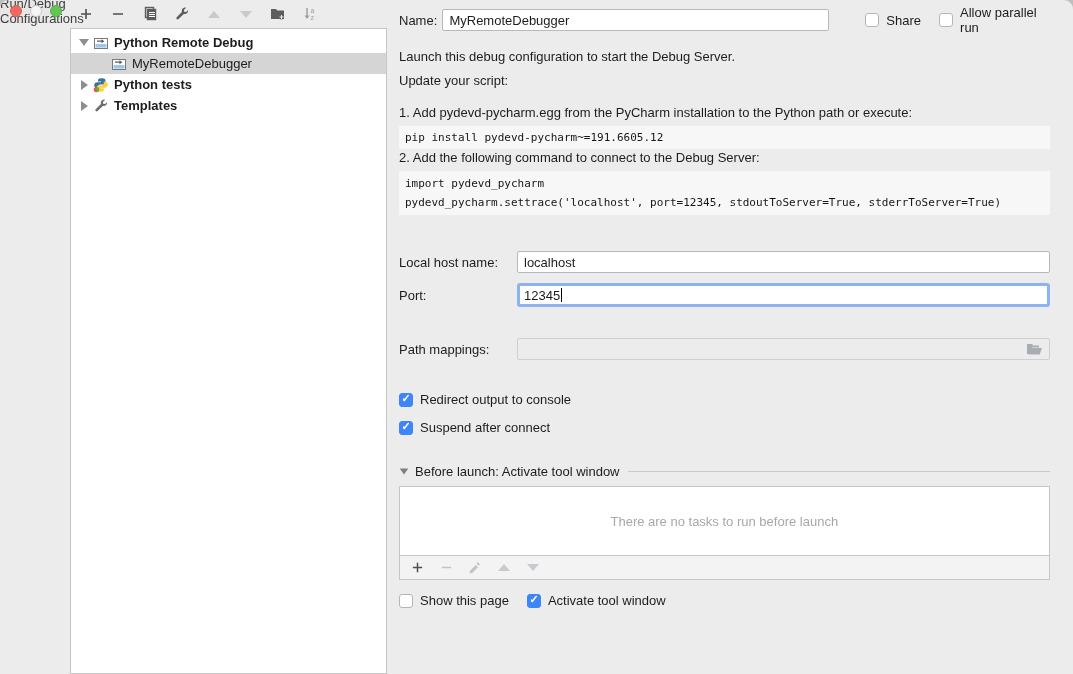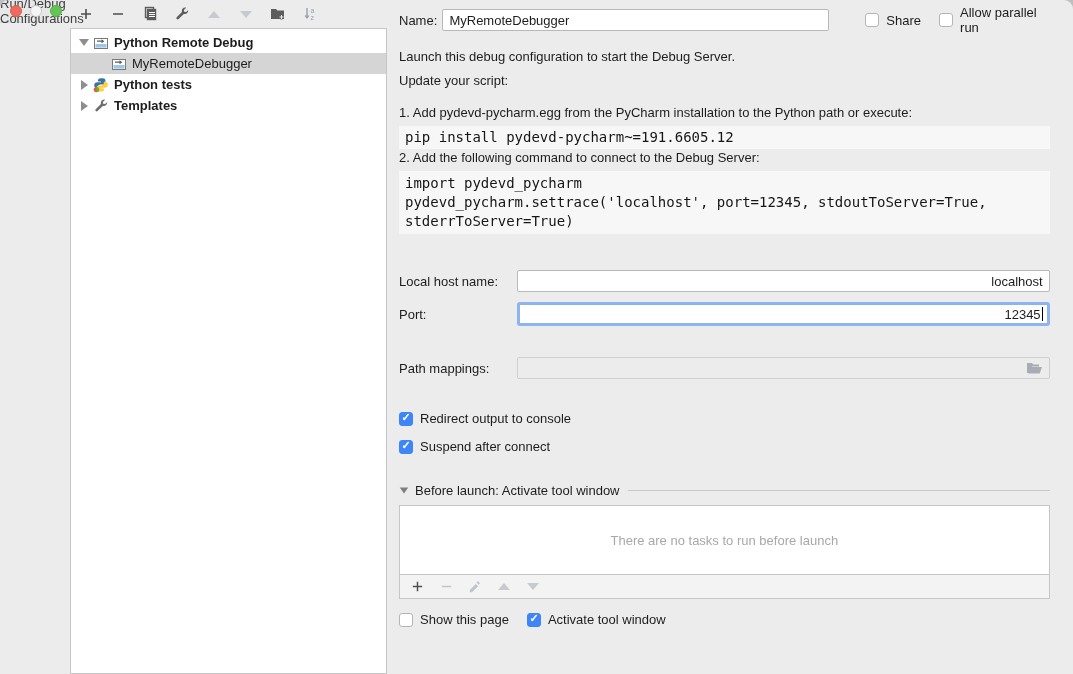--- a/index.html
+++ b/index.html
@@ -43,23 +43,23 @@
   .name-row .name-label{width:48px;}
   .name-field{width:412px;}
   .cb{width:14px;height:14px;flex:0 0 14px;border:1px solid #b5b5b5;border-radius:3px;background:#fff;
     box-sizing:border-box;position:relative;}
   .cb.checked{background:var(--accent,#3e86f7);border-color:var(--accent,#3e86f7);}
   .cb.checked::after{content:"✓";position:absolute;left:1.5px;top:-1.5px;color:#fff;font-size:11px;font-weight:bold;}
   .cb-label{margin-left:7px;}
   .txt{margin-top:0;}
   .t1{margin-top:11px;}
   .code{background:var(--code-bg,#f7f7f7);font-family:"DejaVu Sans Mono","Liberation Mono",monospace;
-    font-size:14px;color:#161616;padding:2px 6px;line-height:19px;}
+    font-size:11px;color:#161616;padding:2px 6px;line-height:19px;}
   .label-col{width:118px;flex:0 0 118px;}
-  .grow{flex:1;justify-content:flex-end;}
+  .grow{flex:1;}
   .port-field{border:3px solid #8db4f0;border-radius:3px;height:18px;padding:0 4px;}
   .caret{display:inline-block;width:1px;height:14px;background:#000;margin-left:1px;}
   .field.disabled{background:#ececec;border-color:#cfcfcf;}
   .before-header{display:flex;align-items:center;margin-top:29px;}
   .before-header .tri-d{border-top-color:#7f7f7f;transform:scale(.85);}
   .before-header .bh-label{margin-left:6px;}
   .hr{flex:1;border-top:1px solid #c9c9c9;margin-left:8px;}
   .tasks{border:1px solid #c6c6c6;margin-top:7px;}
   .tasks-empty{height:68px;background:#fff;display:flex;align-items:center;justify-content:center;color:#a8a8a8;}
   .tasks-bar{height:23px;border-top:1px solid #c6c6c6;background:#f3f3f3;display:flex;align-items:center;gap:13px;padding:0 9px;}

